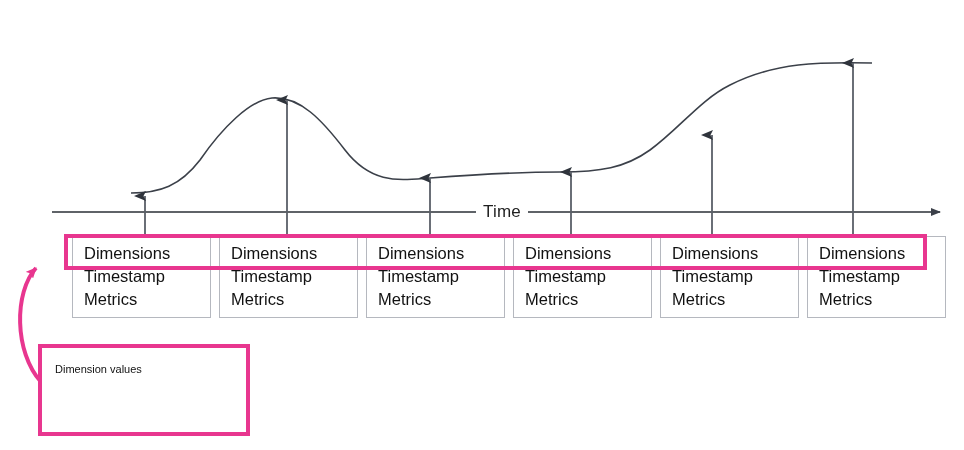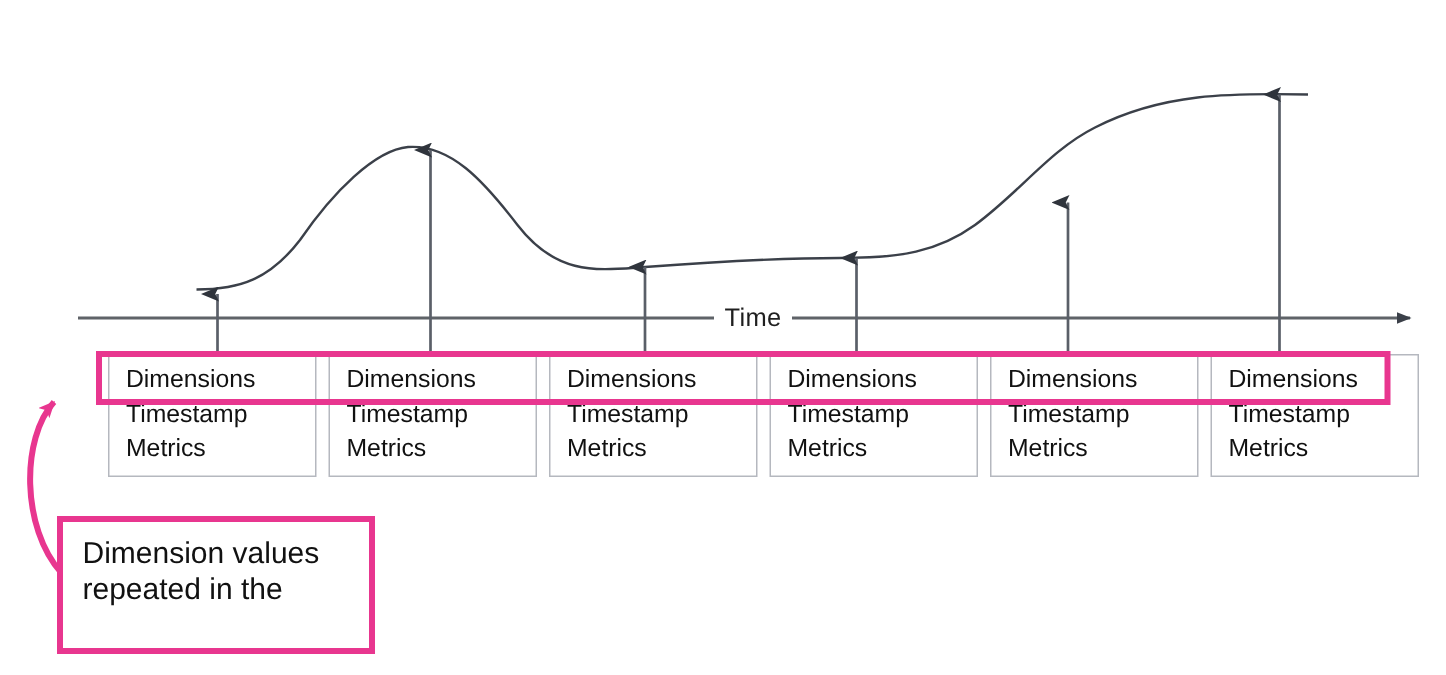--- a/index.html
+++ b/index.html
@@ -70,21 +70,21 @@
     left: 38px;
     top: 344px;
     width: 212px;
     height: 92px;
     box-sizing: border-box;
     border: 4px solid #e8368f;
     background: #ffffff;
     padding: 9px 0 0 13px;
   }
   .callout-line {
-    font-size: 20px;
+    font-size: 11px;
     line-height: 24px;
     color: #111111;
     white-space: nowrap;
   }
 </style>
 </head>
 <body>
 
 <div id="canvas">
 
@@ -173,16 +173,15 @@
       <div class="record-line">Timestamp</div>
       <div class="record-line">Metrics</div>
     </div>
 
   </div>
 
   <div class="highlight-rect"></div>
 
   <div class="callout-box">
     <div class="callout-line">Dimension values</div>
-    <div class="callout-line">repeated in the</div>
   </div>
 
 </div>
 
 </body></html>

